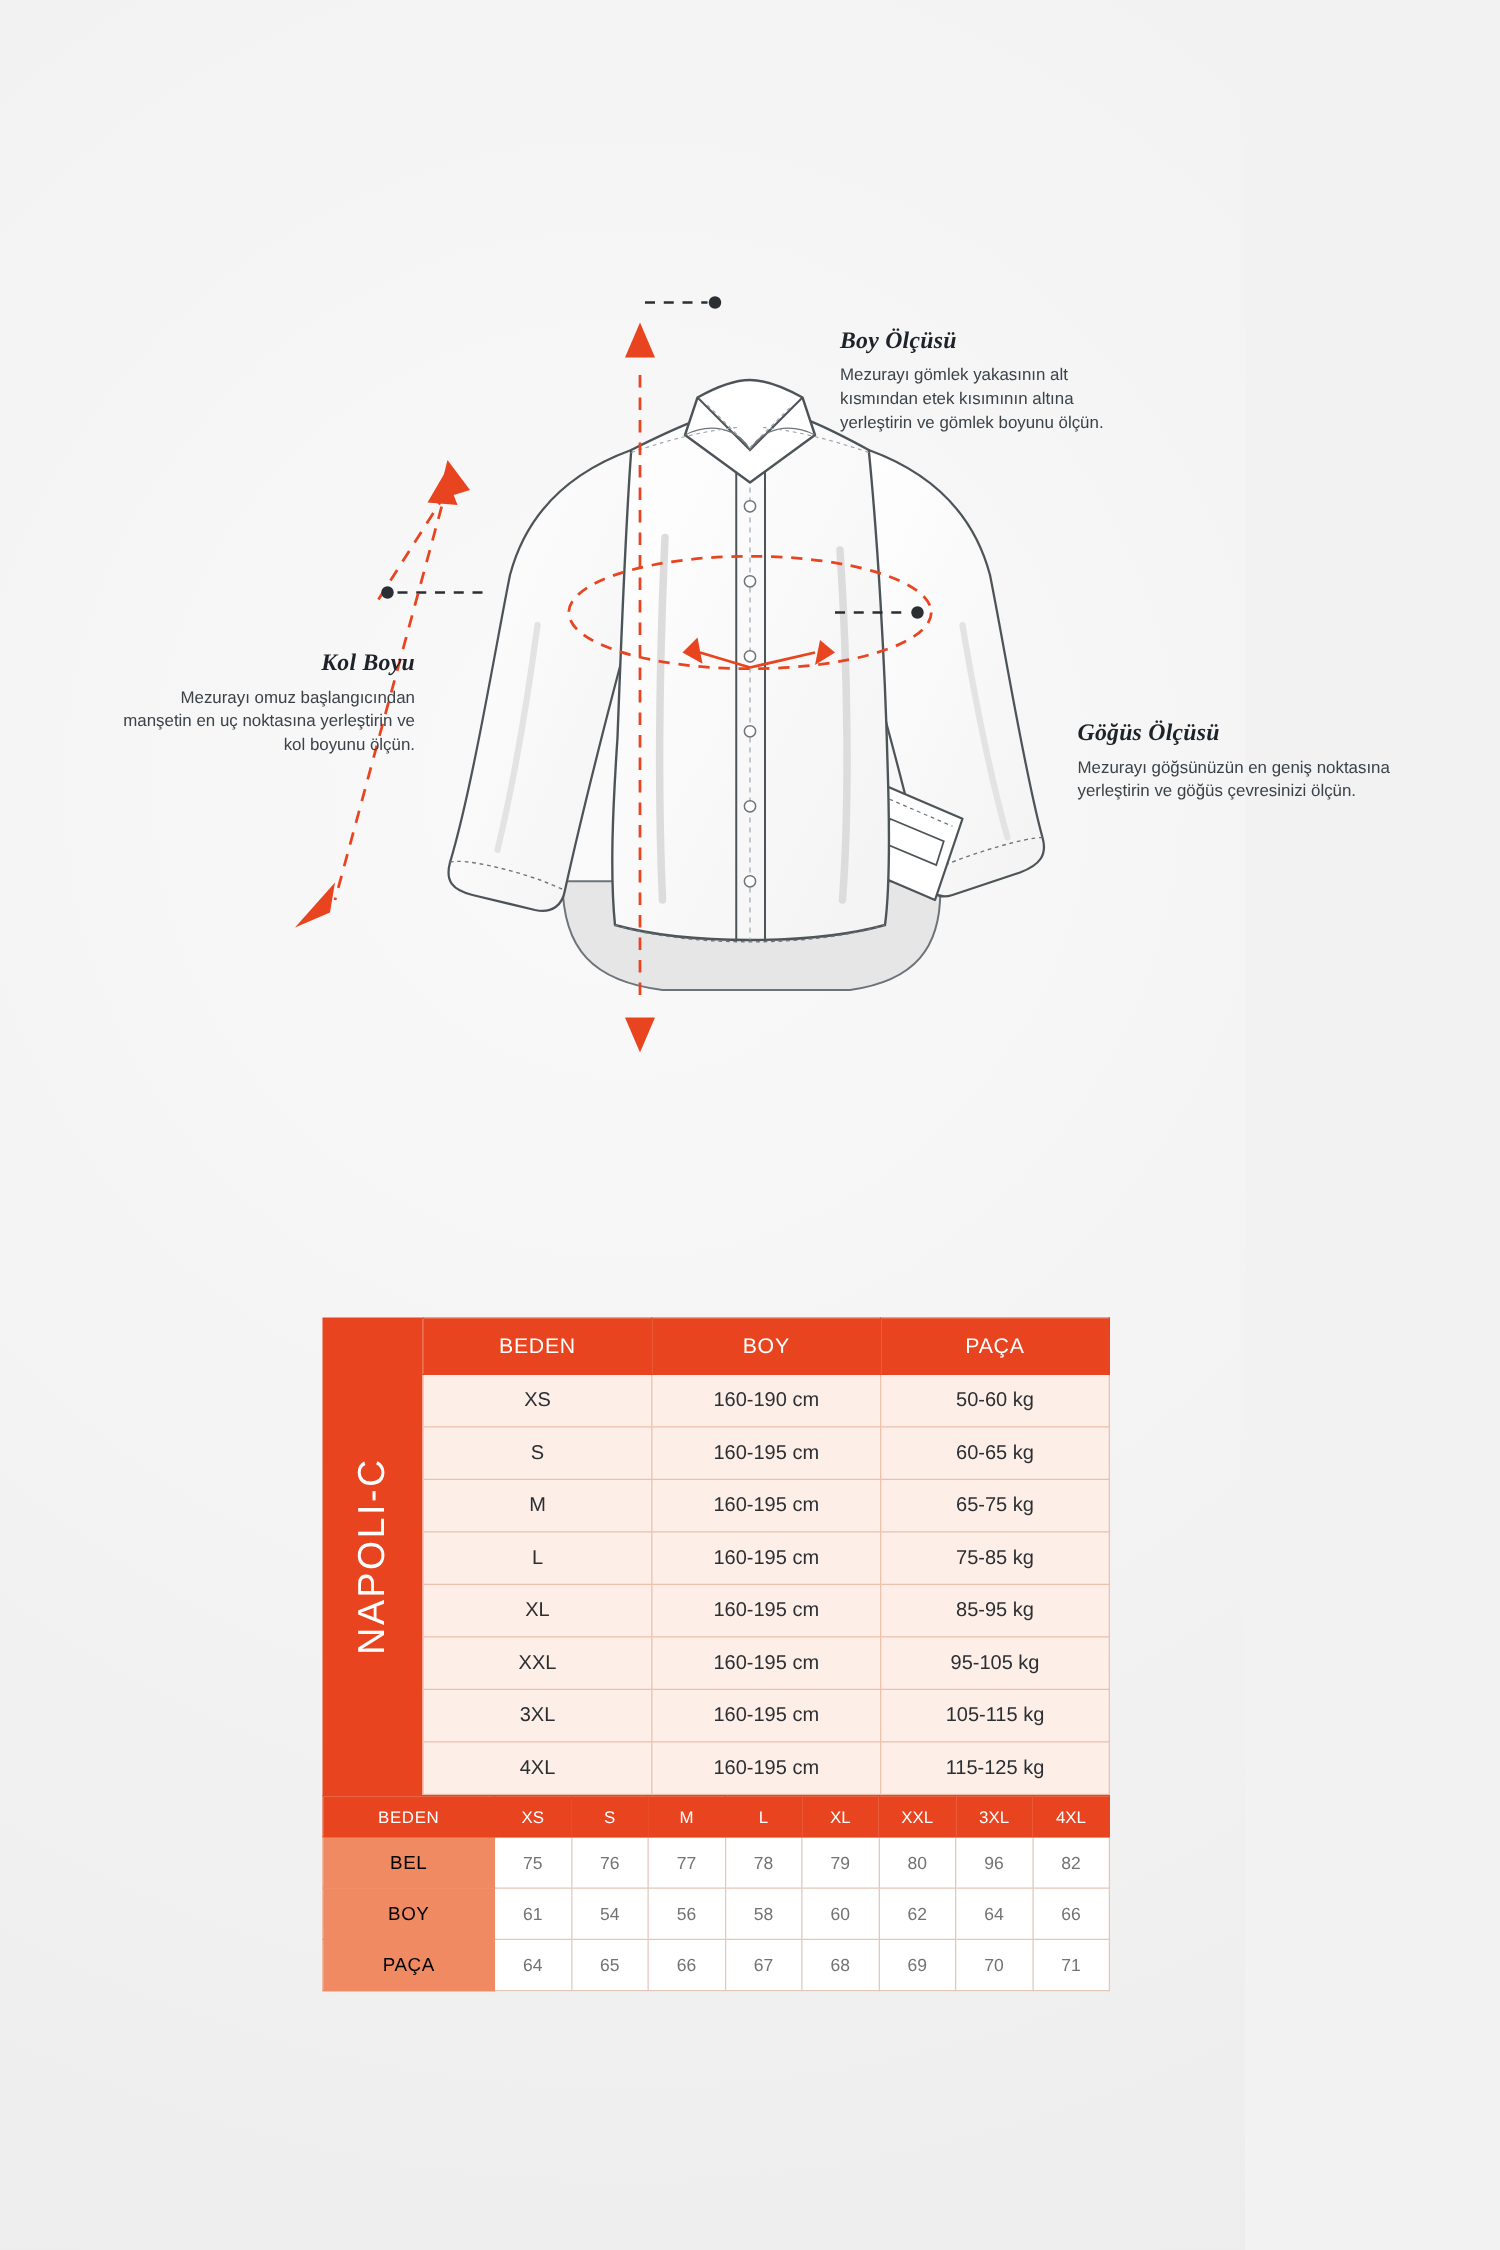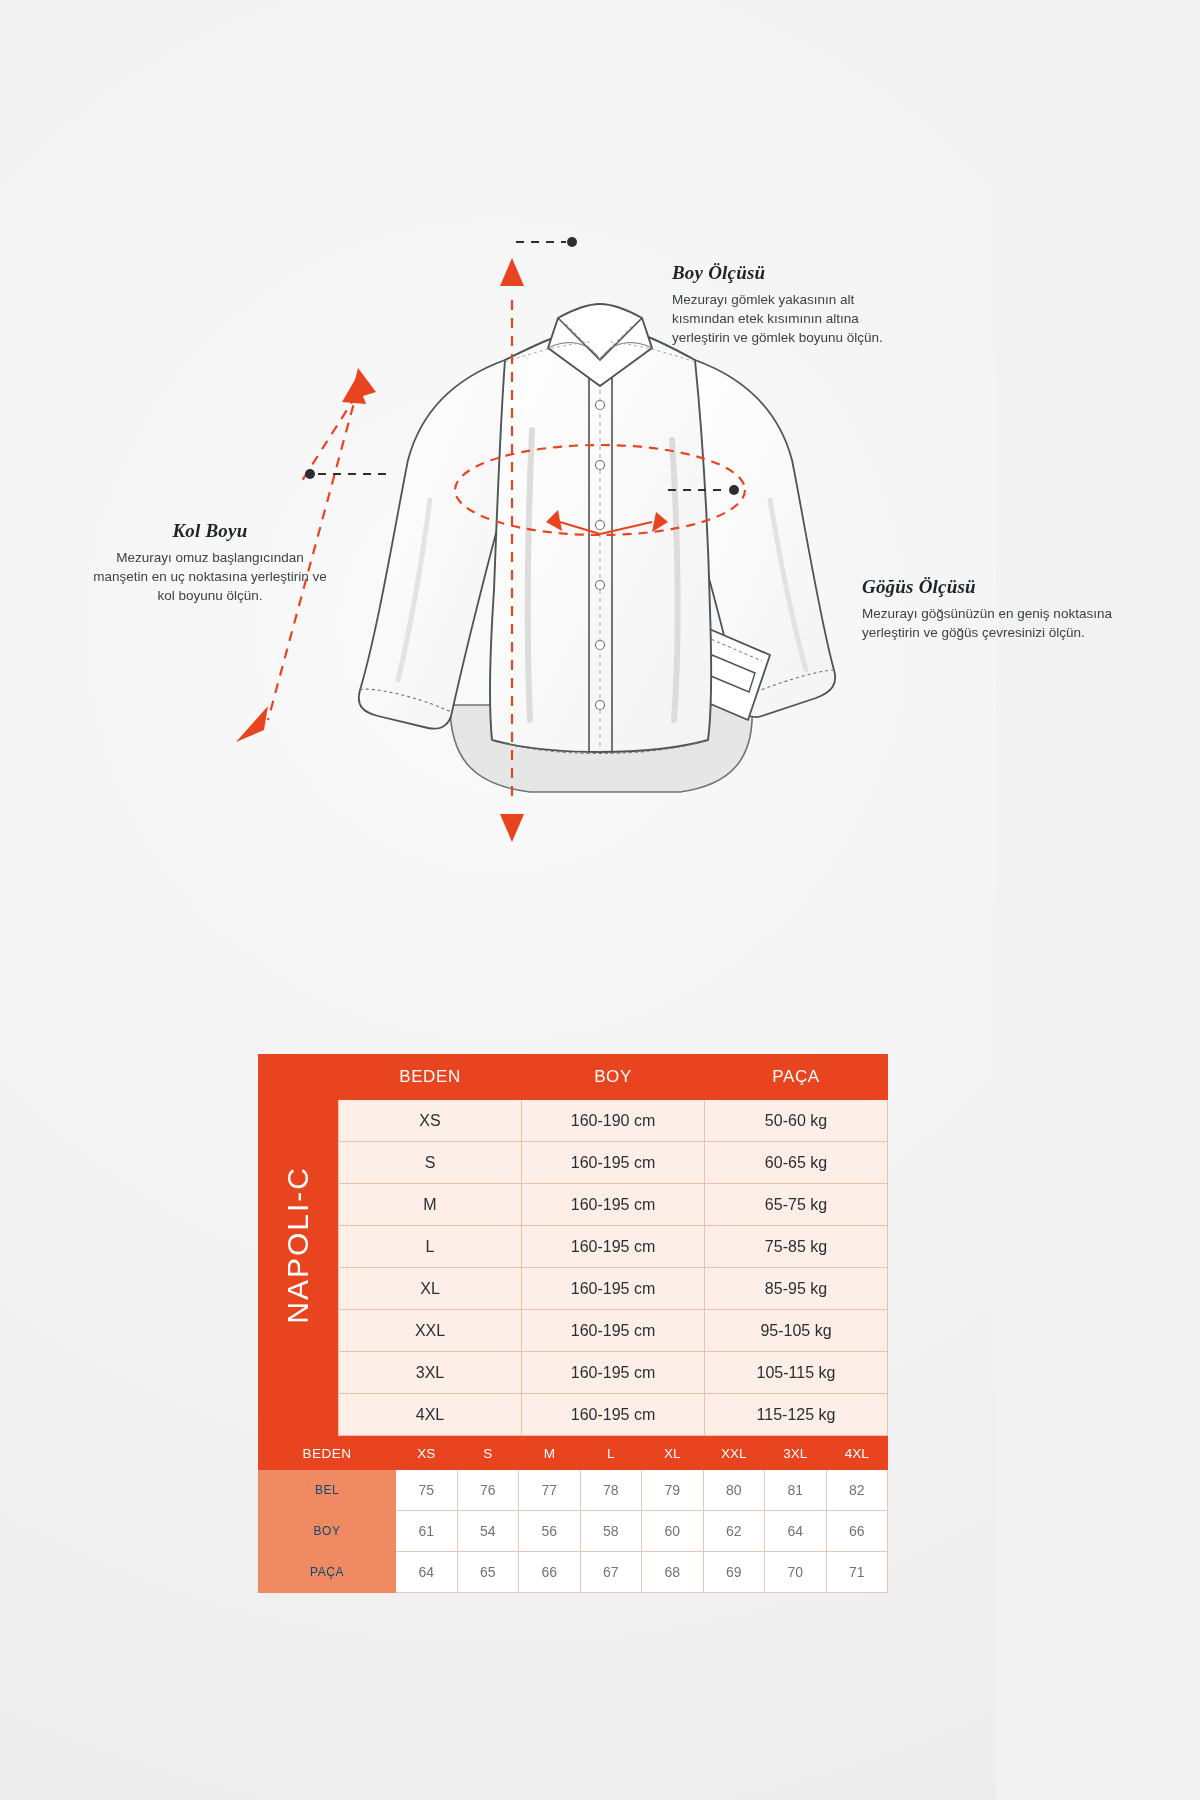--- a/index.html
+++ b/index.html
@@ -66,21 +66,21 @@
   #callout-gogus {
     left: 862px;
     top: 540px;
     width: 252px;
     margin-top: 36px;
   }
   #callout-kol {
     left: 88px;
     top: 520px;
     width: 244px;
-    text-align: center;
+    text-align: right;
   }
 
   
   .main-table-wrap {
     position: absolute;
     left: 258px;
     top: 1054px;
     width: 630px;
     display: flex;
     border: 0;
@@ -149,22 +149,22 @@
   table.sub-table th.size {
     background: #e8441f;
     color: #fff;
     font-weight: 400;
     font-size: 13.5px;
     height: 30px;
     border: 1px solid #e8441f;
   }
   table.sub-table td.rowlabel {
     background: #ef8a63;
-    color: #0c4a6e;
-    font-size: 12px;
+    color: #000000;
+    font-size: 15px;
     text-align: center;
     height: 38px;
     letter-spacing: .5px;
     border: 1px solid #ef8a63;
   }
   table.sub-table td.val {
     background: #ffffff;
     border: 1px solid #e2c7bb;
     text-align: center;
     font-size: 14px;
@@ -356,21 +356,21 @@
       </thead>
       <tbody>
         <tr>
           <td class="rowlabel">BEL</td>
           <td class="val">75</td>
           <td class="val">76</td>
           <td class="val">77</td>
           <td class="val">78</td>
           <td class="val">79</td>
           <td class="val">80</td>
-          <td class="val">81</td>
+          <td class="val">96</td>
           <td class="val">82</td>
         </tr>
         <tr>
           <td class="rowlabel">BOY</td>
           <td class="val">61</td>
           <td class="val">54</td>
           <td class="val">56</td>
           <td class="val">58</td>
           <td class="val">60</td>
           <td class="val">62</td>

